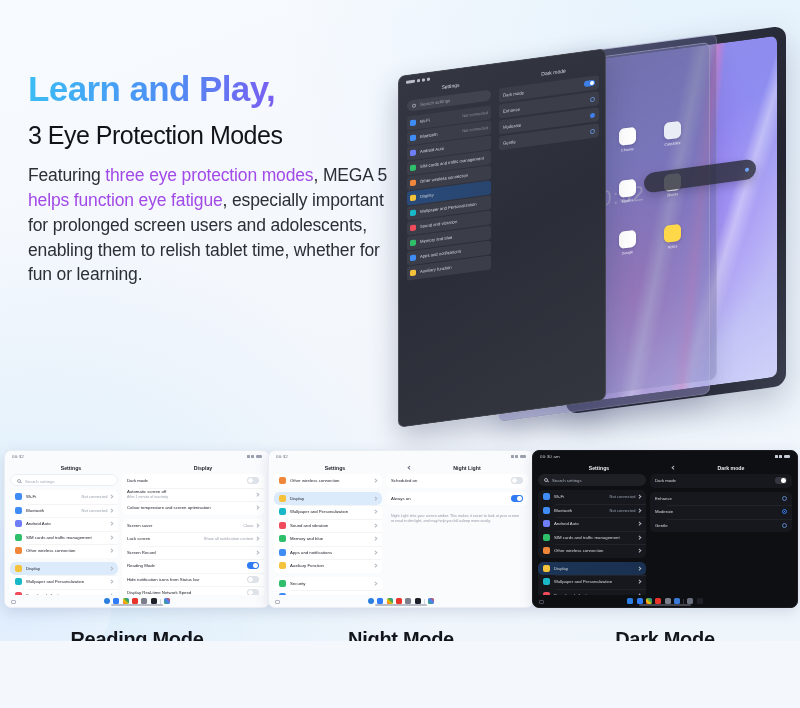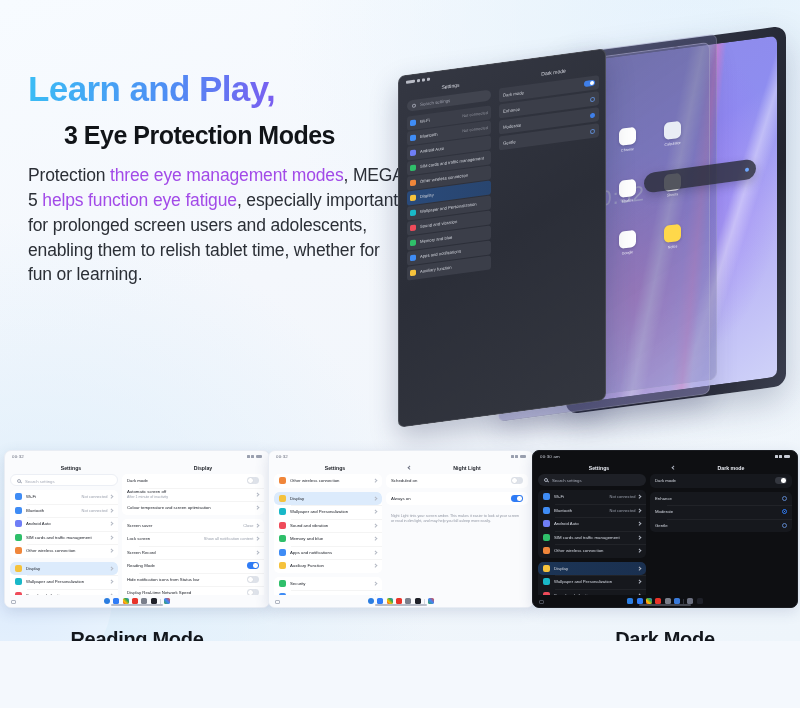--- a/index.html
+++ b/index.html
@@ -31,22 +31,22 @@
   
   .copy { position:absolute; left:28px; top:68px; width:380px; }
   .headline {
     font-size:35px; font-weight:700; line-height:1.18; letter-spacing:-.6px;
     background:linear-gradient(96deg,#3bbdf5 0%,#4f8df4 38%,#7b5cf0 66%,#9b33ea 100%);
     -webkit-background-clip:text; background-clip:text;
     -webkit-text-fill-color:transparent; color:#6a5ae8;
   }
   .headline .l2 { display:block; }
   .subhead {
-    margin-top:12px; font-size:25px; font-weight:700; color:#111418;
-    letter-spacing:-.5px; line-height:1.15;margin-left:36px;
+    margin-top:12px; font-size:25px; font-weight:400; color:#111418;
+    letter-spacing:-.5px; line-height:1.15;
   }
   .body-copy {
     margin-top:13px; font-size:17.5px; line-height:1.42; color:#2b2f36;
     letter-spacing:-.15px;
   }
   .hl { color:#a24ae8; }
 
   
   .hero { position:absolute; left:392px; top:18px; width:400px; height:400px; }
 
@@ -269,21 +269,21 @@
 <div class="page">
   <div class="deco-glow"></div>
   <div class="deco-circle"></div>
 
   <div class="copy">
     <h1 class="headline">
       <span>Learn and Play,</span>
     </h1>
     <h2 class="subhead">3 Eye Protection Modes</h2>
     <p class="body-copy">
-      <span>Protection </span><span class="hl">three eye management modes</span><span>, MEGA 5 </span><span class="hl">helps function eye fatigue</span><span>, especially important for prolonged screen users and adolescents, enabling them to relish tablet time, whether for fun or learning.</span>
+      <span>Featuring </span><span class="hl">three eye protection modes</span><span>, MEGA 5 </span><span class="hl">helps function eye fatigue</span><span>, especially important for prolonged screen users and adolescents, enabling them to relish tablet time, whether for fun or learning.</span>
     </p>
   </div>
 
   <div class="hero">
 
     <div class="tab-body">
       <div class="tab-cam"></div>
       <div class="tab-screen">
         <div class="wave"></div>
         <div class="hero-clock">0:32</div>
@@ -782,15 +782,16 @@
           <span class="d" style="background:#6b7080"></span>
           <span class="d" style="background:#1f2129"></span>
         </div>
         <div class="homebar"></div>
       </div>
     </div>
   </div>
 
   <div class="captions">
     <div class="caption c1">Reading Mode</div>
+    <div class="caption c2">Night Mode</div>
     <div class="caption c3">Dark Mode</div>
   </div>
 </div>
 
 </body></html>

